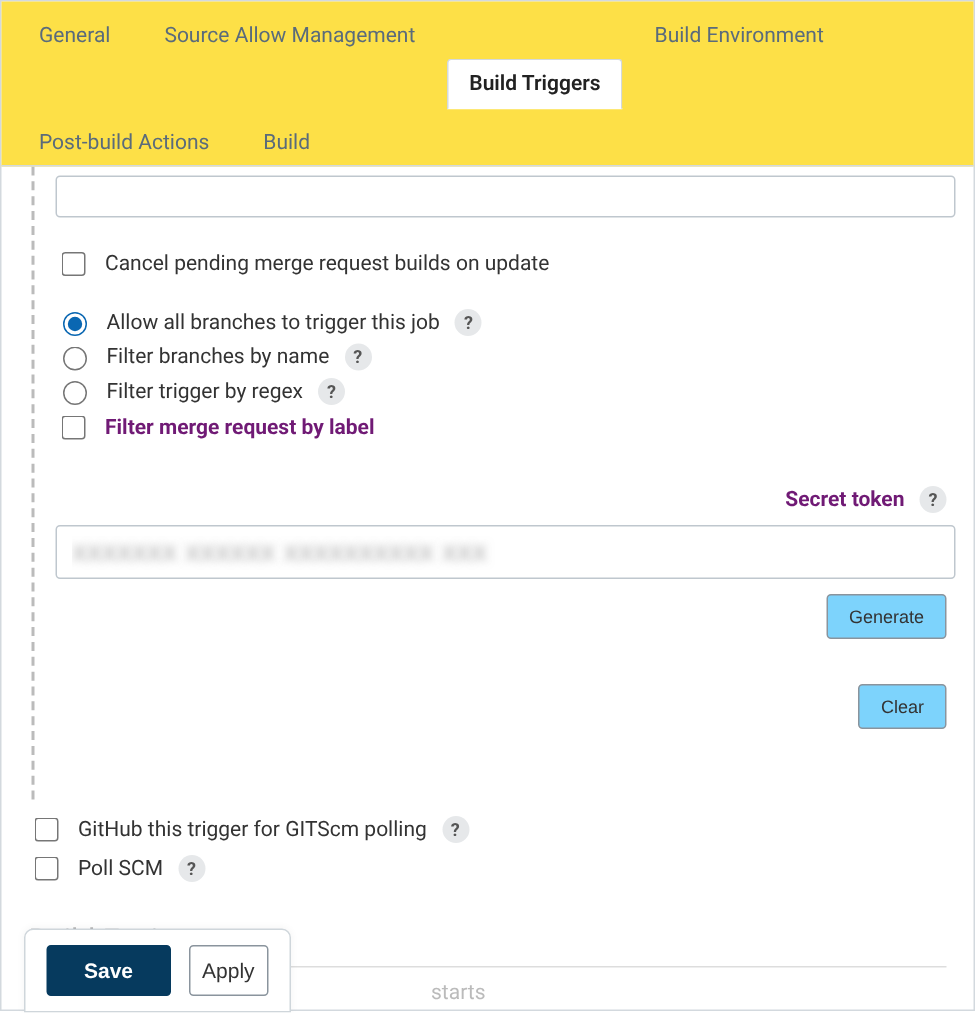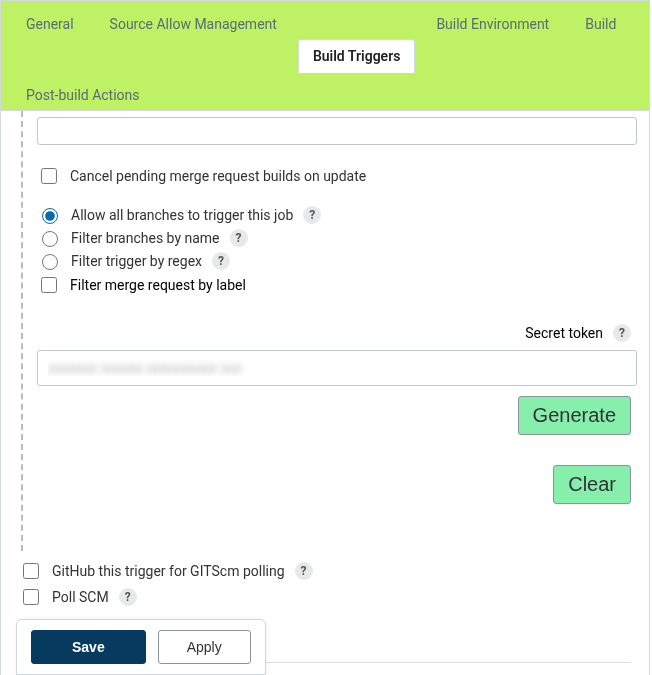--- a/index.html
+++ b/index.html
@@ -13,21 +13,21 @@
     height: 675px;
     overflow: hidden;
     position: relative;
   }
   .container {
     border: 1px solid #d3d9de;
     width: 650px;
     margin: 0;
   }
   .tabs {
-    background: #bef264;
+    background: #fde047;
     padding: 6px 10px 0 10px;
     border-bottom: 1px solid #d3d9de;
     display: flex;
     flex-wrap: wrap;
     gap: 6px;
   }
   .tab {
     padding: 8px 14px;
     color: #5a6b7b;
     cursor: pointer;
@@ -98,47 +98,47 @@
     width: 18px;
     height: 18px;
     border-radius: 50%;
     background: #e6e8ea;
     color: #555;
     font-size: 12px;
     font-weight: 700;
     cursor: pointer;
   }
   .bold-label {
-    font-weight: 400;
-    color: #000000;
+    font-weight: 700;
+    color: #701a75;
   }
   .token-area {
     margin-top: 28px;
   }
   .token-input {
     width: 600px;
     height: 36px;
     border: 1px solid #bfc7ce;
     border-radius: 3px;
     padding: 6px 10px;
     background: #fff;
     color: transparent;
     text-shadow: 0 0 6px rgba(120,120,120,0.6);
-    font-size: 14px;
+    font-size: 20px;
   }
   .btn-right {
     display: flex;
     justify-content: flex-end;
     margin-top: 10px;
   }
   .btn {
     border: 1px solid #8a949d;
-    background: #86efac;
+    background: #7dd3fc;
     padding: 7px 14px;
-    font-size: 20px;
+    font-size: 12px;
     border-radius: 3px;
     cursor: pointer;
     color: #333;
   }
   .lower-section {
     margin-top: 56px;
     padding-right: 18px;
   }
   .lower-section .row { margin-left: 0; }
   .section-heading-faded {
@@ -161,32 +161,32 @@
     padding: 10px 14px;
     display: flex;
     gap: 12px;
     box-shadow: 0 0 6px rgba(0,0,0,0.05);
     z-index: 100;
   }
   .btn-primary {
     background: #063a5e;
     color: #fff;
     border: 1px solid #063a5e;
-    padding: 8px 40px;
+    padding: 8px 24px;
     font-size: 14px;
     font-weight: 600;
     border-radius: 3px;
     cursor: pointer;
     text-align: center;
   }
   .btn-secondary {
     background: #fff;
     color: #333;
     border: 1px solid #8a949d;
-    padding: 8px 28px;
+    padding: 8px 8px;
     font-size: 14px;
     font-weight: 500;
     border-radius: 3px;
     cursor: pointer;
   }
   .faded-row {
     color: #bbb;
     font-size: 14px;
     display: flex;
     align-items: center;
@@ -199,22 +199,22 @@
 </style>
 </head>
 <body>
 
 <div class="container">
   <div class="tabs">
     <div class="tab">General</div>
     <div class="tab">Source Allow Management</div>
     <div class="tab active">Build Triggers</div>
     <div class="tab">Build Environment</div>
+    <div class="tab">Post-build Actions</div>
     <div class="tab">Build</div>
-    <div class="tab">Post-build Actions</div>
   </div>
 
   <div class="content">
     <div class="dotted-line"></div>
     <div class="inner">
 
       <div class="text-input-empty"></div>
 
       <div class="row cb">
         <input type="checkbox" style="">

